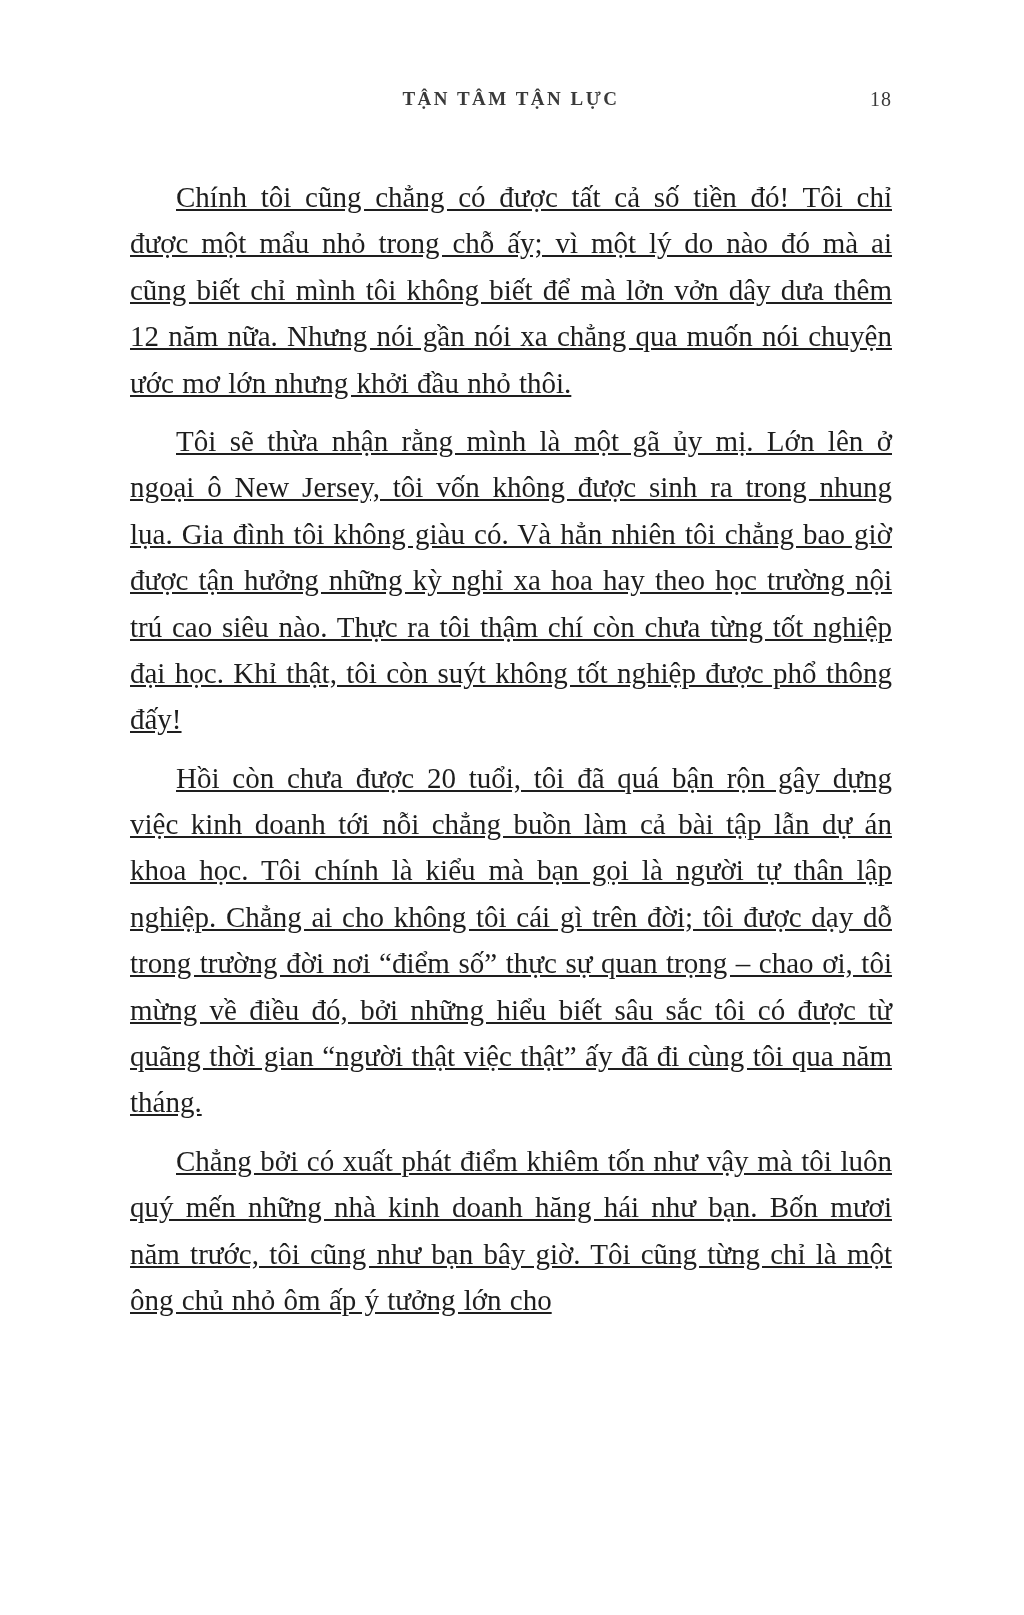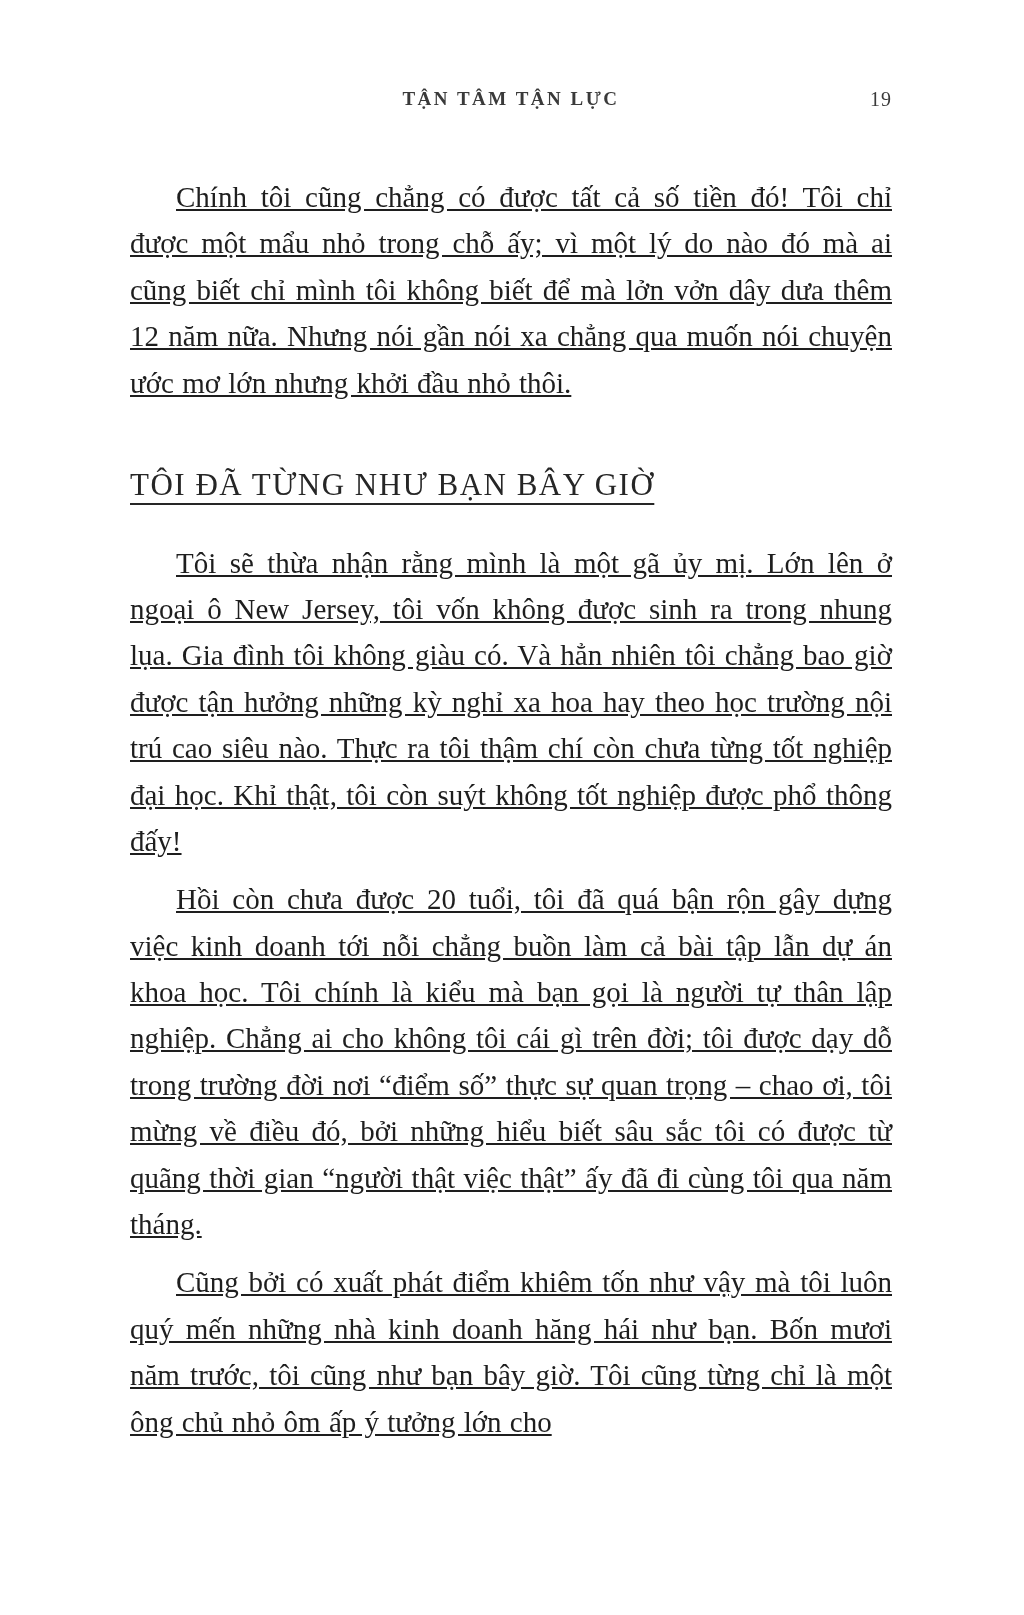--- a/index.html
+++ b/index.html
@@ -65,25 +65,24 @@
     text-underline-offset: 8px;
     text-decoration-thickness: 2px;
   }
 </style>
 </head>
 <body>
 
 <div class="page">
   <div class="page-header">
     <span class="running-title">TẬN TÂM TẬN LỰC</span>
-    <span class="page-number">19</span>
+    <span class="page-number">18</span>
   </div>
 
   <div class="body-text">
     <p class="para">Chính tôi cũng chẳng có được tất cả số tiền đó! Tôi chỉ được một mẩu nhỏ trong chỗ ấy; vì một lý do nào đó mà ai cũng biết chỉ mình tôi không biết để mà lởn vởn dây dưa thêm 12 năm nữa. Nhưng nói gần nói xa chẳng qua muốn nói chuyện ước mơ lớn nhưng khởi đầu nhỏ thôi.</p>
 
-    <h2 class="section-heading">TÔI ĐÃ TỪNG NHƯ BẠN BÂY GIỜ</h2>
 
     <p class="para">Tôi sẽ thừa nhận rằng mình là một gã ủy mị. Lớn lên ở ngoại ô New Jersey, tôi vốn không được sinh ra trong nhung lụa. Gia đình tôi không giàu có. Và hẳn nhiên tôi chẳng bao giờ được tận hưởng những kỳ nghỉ xa hoa hay theo học trường nội trú cao siêu nào. Thực ra tôi thậm chí còn chưa từng tốt nghiệp đại học. Khỉ thật, tôi còn suýt không tốt nghiệp được phổ thông đấy!</p>
     <p class="para">Hồi còn chưa được 20 tuổi, tôi đã quá bận rộn gây dựng việc kinh doanh tới nỗi chẳng buồn làm cả bài tập lẫn dự án khoa học. Tôi chính là kiểu mà bạn gọi là người tự thân lập nghiệp. Chẳng ai cho không tôi cái gì trên đời; tôi được dạy dỗ trong trường đời nơi  “điểm số” thực sự quan trọng – chao ơi, tôi mừng về điều đó, bởi những hiểu biết sâu sắc tôi có được từ quãng thời gian “người thật việc thật” ấy đã đi cùng tôi qua năm tháng.</p>
-    <p class="para">Cũng bởi có xuất phát điểm khiêm tốn như vậy mà tôi luôn quý mến những nhà kinh doanh hăng hái như bạn. Bốn mươi năm trước, tôi cũng như bạn bây giờ. Tôi cũng từng chỉ là một ông chủ nhỏ ôm ấp ý tưởng lớn cho</p>
+    <p class="para">Chẳng bởi có xuất phát điểm khiêm tốn như vậy mà tôi luôn quý mến những nhà kinh doanh hăng hái như bạn. Bốn mươi năm trước, tôi cũng như bạn bây giờ. Tôi cũng từng chỉ là một ông chủ nhỏ ôm ấp ý tưởng lớn cho</p>
   </div>
 </div>
 
 </body></html>

